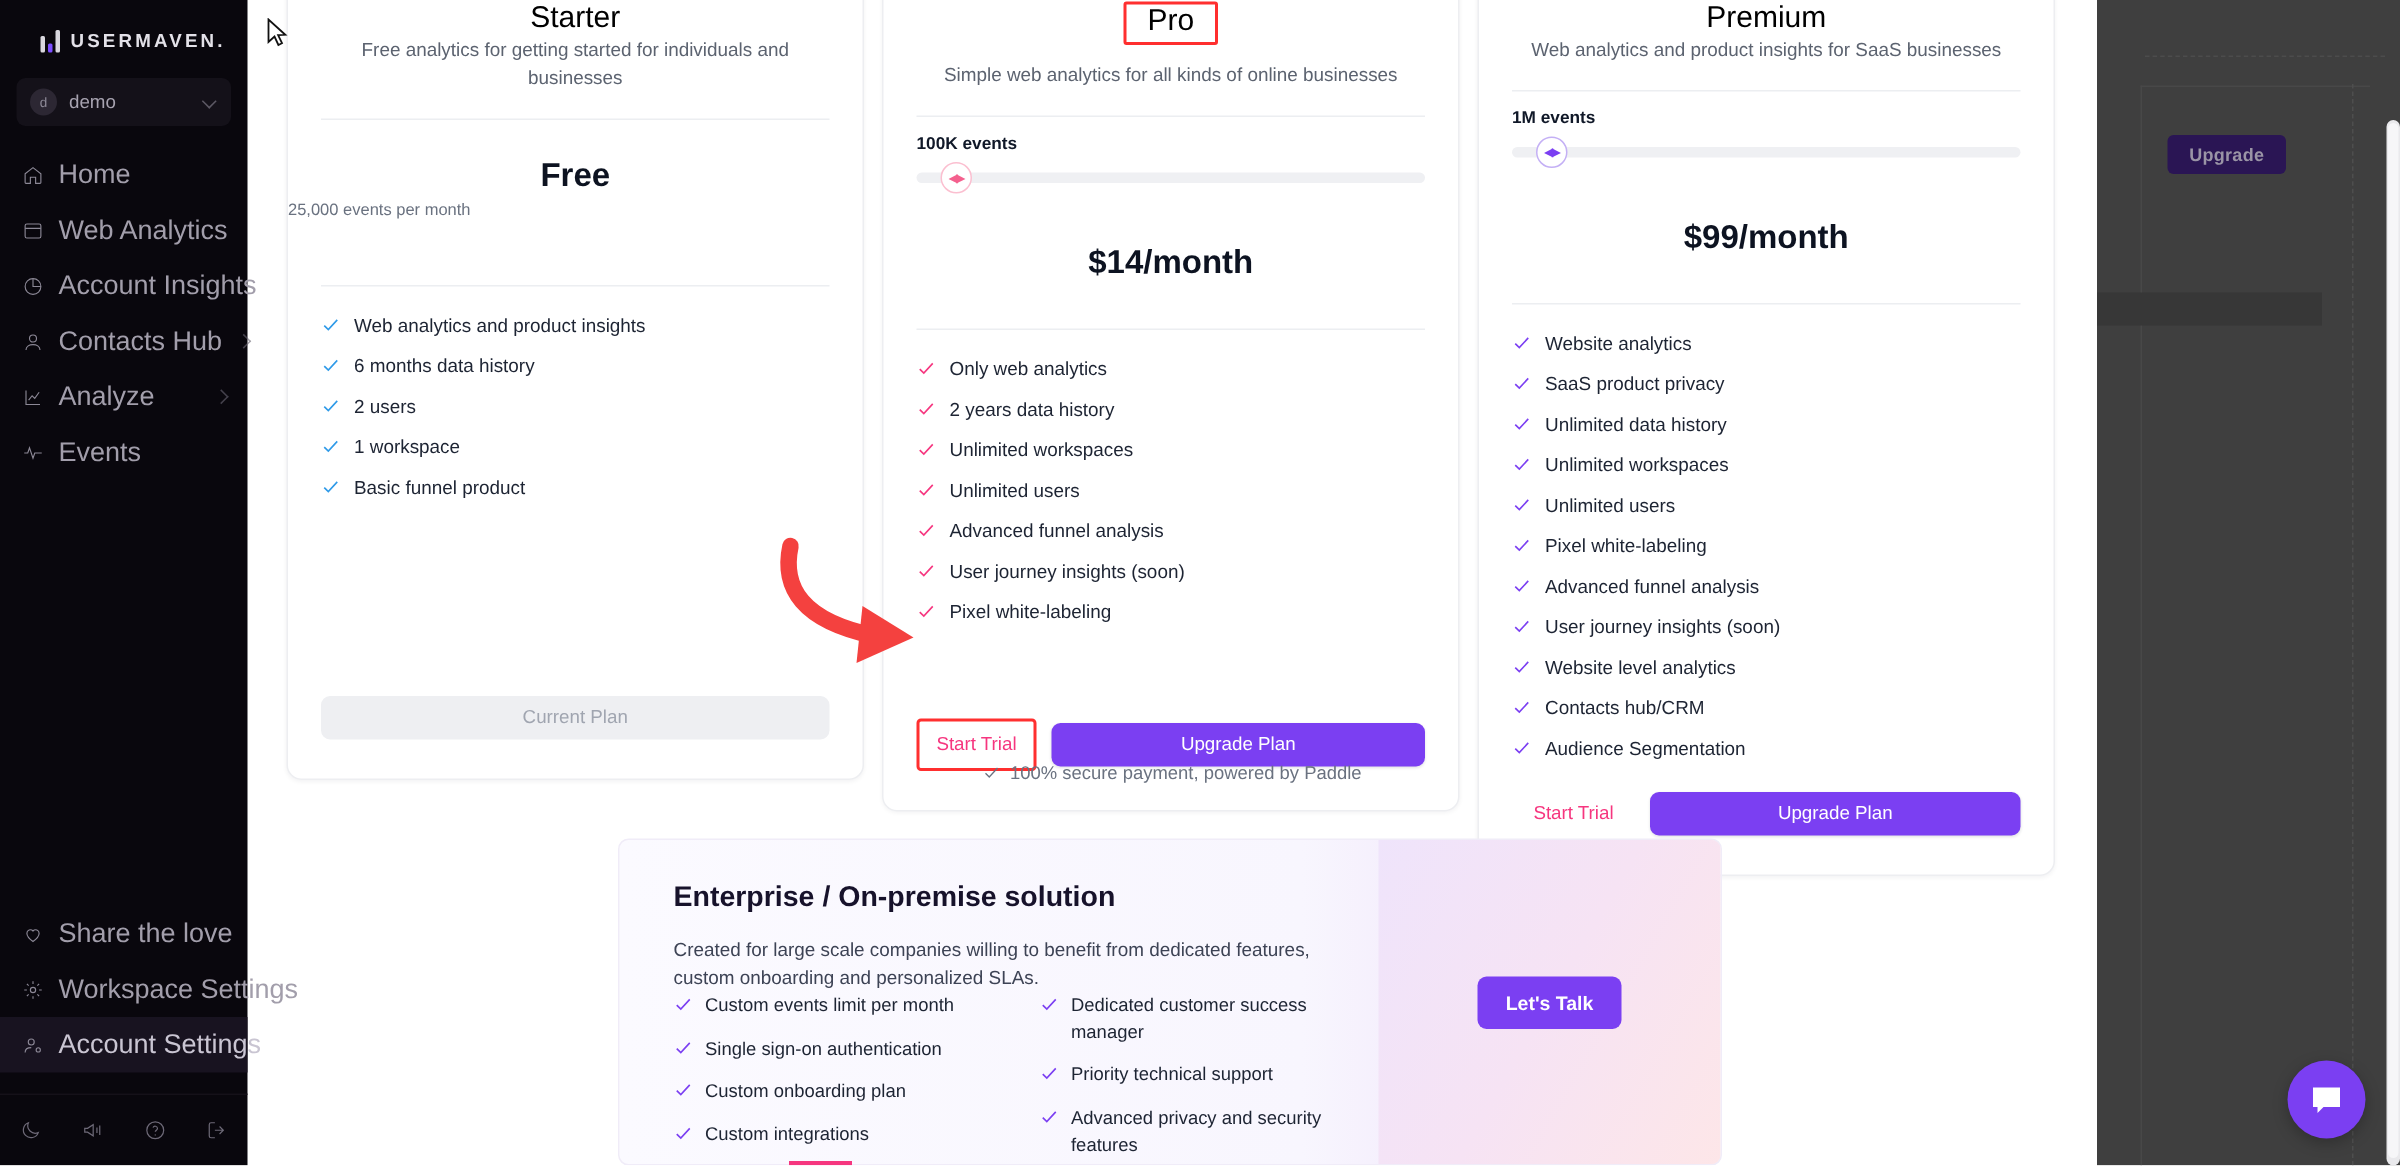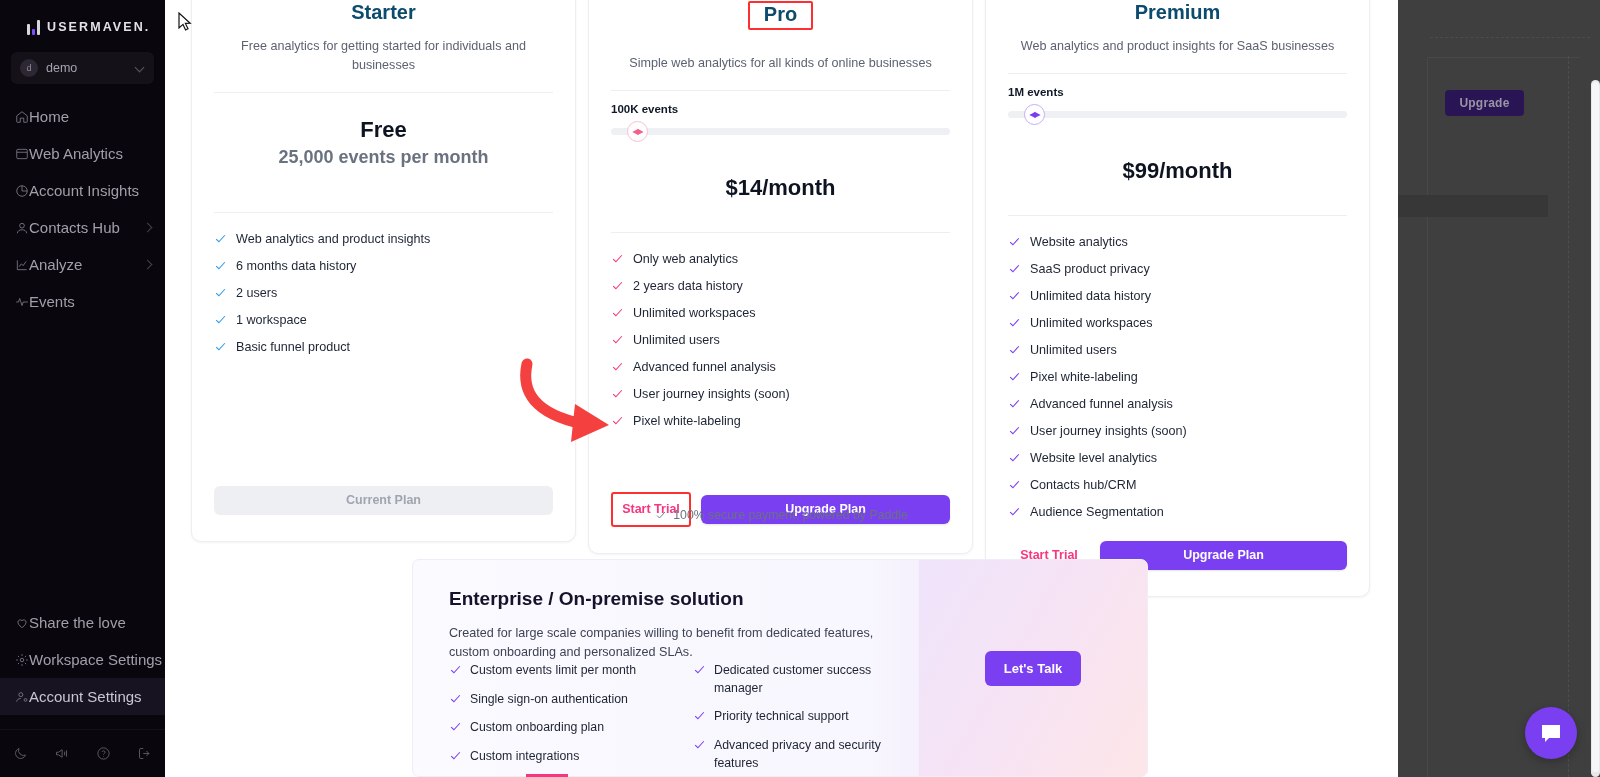--- a/index.html
+++ b/index.html
@@ -127,21 +127,22 @@
     border-bottom: 1.4px solid #8d8996;
     transform: rotate(45deg);
   }
   .chev-right::after { transform: rotate(-45deg); border-right: 1.4px solid #6b6775; border-bottom: 1.4px solid #6b6775; }
 
   .nav { margin-top: 14px; }
   .nav-item {
     display: flex; align-items: center;
     height: 37px;
     padding: 0 12px 0 14px;
-    font-size: 15px;
+    gap: 10px;
+    font-size: 18px;
     color: #a29eab;
     cursor: pointer;
   }
   .nav-item.active { background: #181320; color: #c9c5d2; }
   .nav-ico { width: 15px; height: 15px; display: flex; align-items: center; justify-content: center; flex: 0 0 15px; }
   .nav-ico svg { width: 14px; height: 14px; stroke: #8c8896; fill: none; stroke-width: 1.3; }
   .nav-label { flex: 1; white-space: nowrap; }
 
   .nav-bottom { position: absolute; left: 0; bottom: 62px; width: 165px; }
 
@@ -176,22 +177,21 @@
     width: 385px;
     background: #ffffff;
     border: 1px solid #edeef1;
     border-radius: 10px;
     box-shadow: 0 1px 3px rgba(16,24,40,.05);
     padding: 70px 0 0 0;
   }
   .plan-card.pro { margin-top: 0; }
   .plan-head { padding: 0 22px; text-align: center; }
   .plan-name {
-    font-size: 20px; font-weight: bold; color: #0c4a6e;
-    margin-bottom: 13px;
+    font-size: 20px; font-weight: normal; color: #000000;
   }
   .plan-name.boxed {
     display: inline-block;
     border: 2.5px solid #ff2f2f;
     padding: 1px 14px 3px 14px;
     border-radius: 2px;
     line-height: 1.05;
   }
   .plan-desc {
     font-size: 12.6px; color: #5c6370; line-height: 1.5;
@@ -215,42 +215,42 @@
   }
   .slider-knob.pink { border: 1.4px solid #fbbfd0; color: #f4608e; }
   .slider-knob.purple { border: 1.4px solid #c4b0f5; color: #7b3ff2; }
 
   .price {
     text-align: center;
     font-size: 22px; font-weight: bold; color: #0d1321;
     padding: 32px 0 31px 0;
   }
   .price.free { font-size: 22px; padding: 24px 0 4px 0; }
-  .price-sub { text-align: center; font-size: 18px; color: #6a7280; padding-bottom: 44px; font-weight: bold; }
+  .price-sub { text-align: left; font-size: 11px; color: #6a7280; padding-bottom: 44px; }
 
   .features { padding: 18px 22px 0 22px; }
   .feature {
     display: flex; align-items: flex-start; gap: 9px;
     font-size: 12.6px; color: #1d2433;
     margin-bottom: 10px;
     line-height: 1.35;
   }
   .tick { flex: 0 0 13px; height: 13px; margin-top: 1px; }
   .tick svg { width: 13px; height: 13px; fill: none; stroke-width: 2; }
   .tick.blue svg { stroke: #2f9ae8; }
   .tick.pink svg { stroke: #f6367f; }
   .tick.purple svg { stroke: #7b3ff2; }
 
   .card-actions {
     display: flex; align-items: center; gap: 10px;
     padding: 0 22px 26px 22px;
   }
   .btn {
     height: 29px; border-radius: 6px;
-    font-size: 12.5px; font-weight: bold;
+    font-size: 12.5px; font-weight: normal;
     display: flex; align-items: center; justify-content: center;
     cursor: pointer; border: none;
     font-family: "Liberation Sans", sans-serif;
   }
   .btn-current {
     flex: 1; background: #eeeff2; color: #a0a5b0; cursor: default;
   }
   .btn-trial {
     width: 82px; background: transparent; color: #f6367f;
   }

